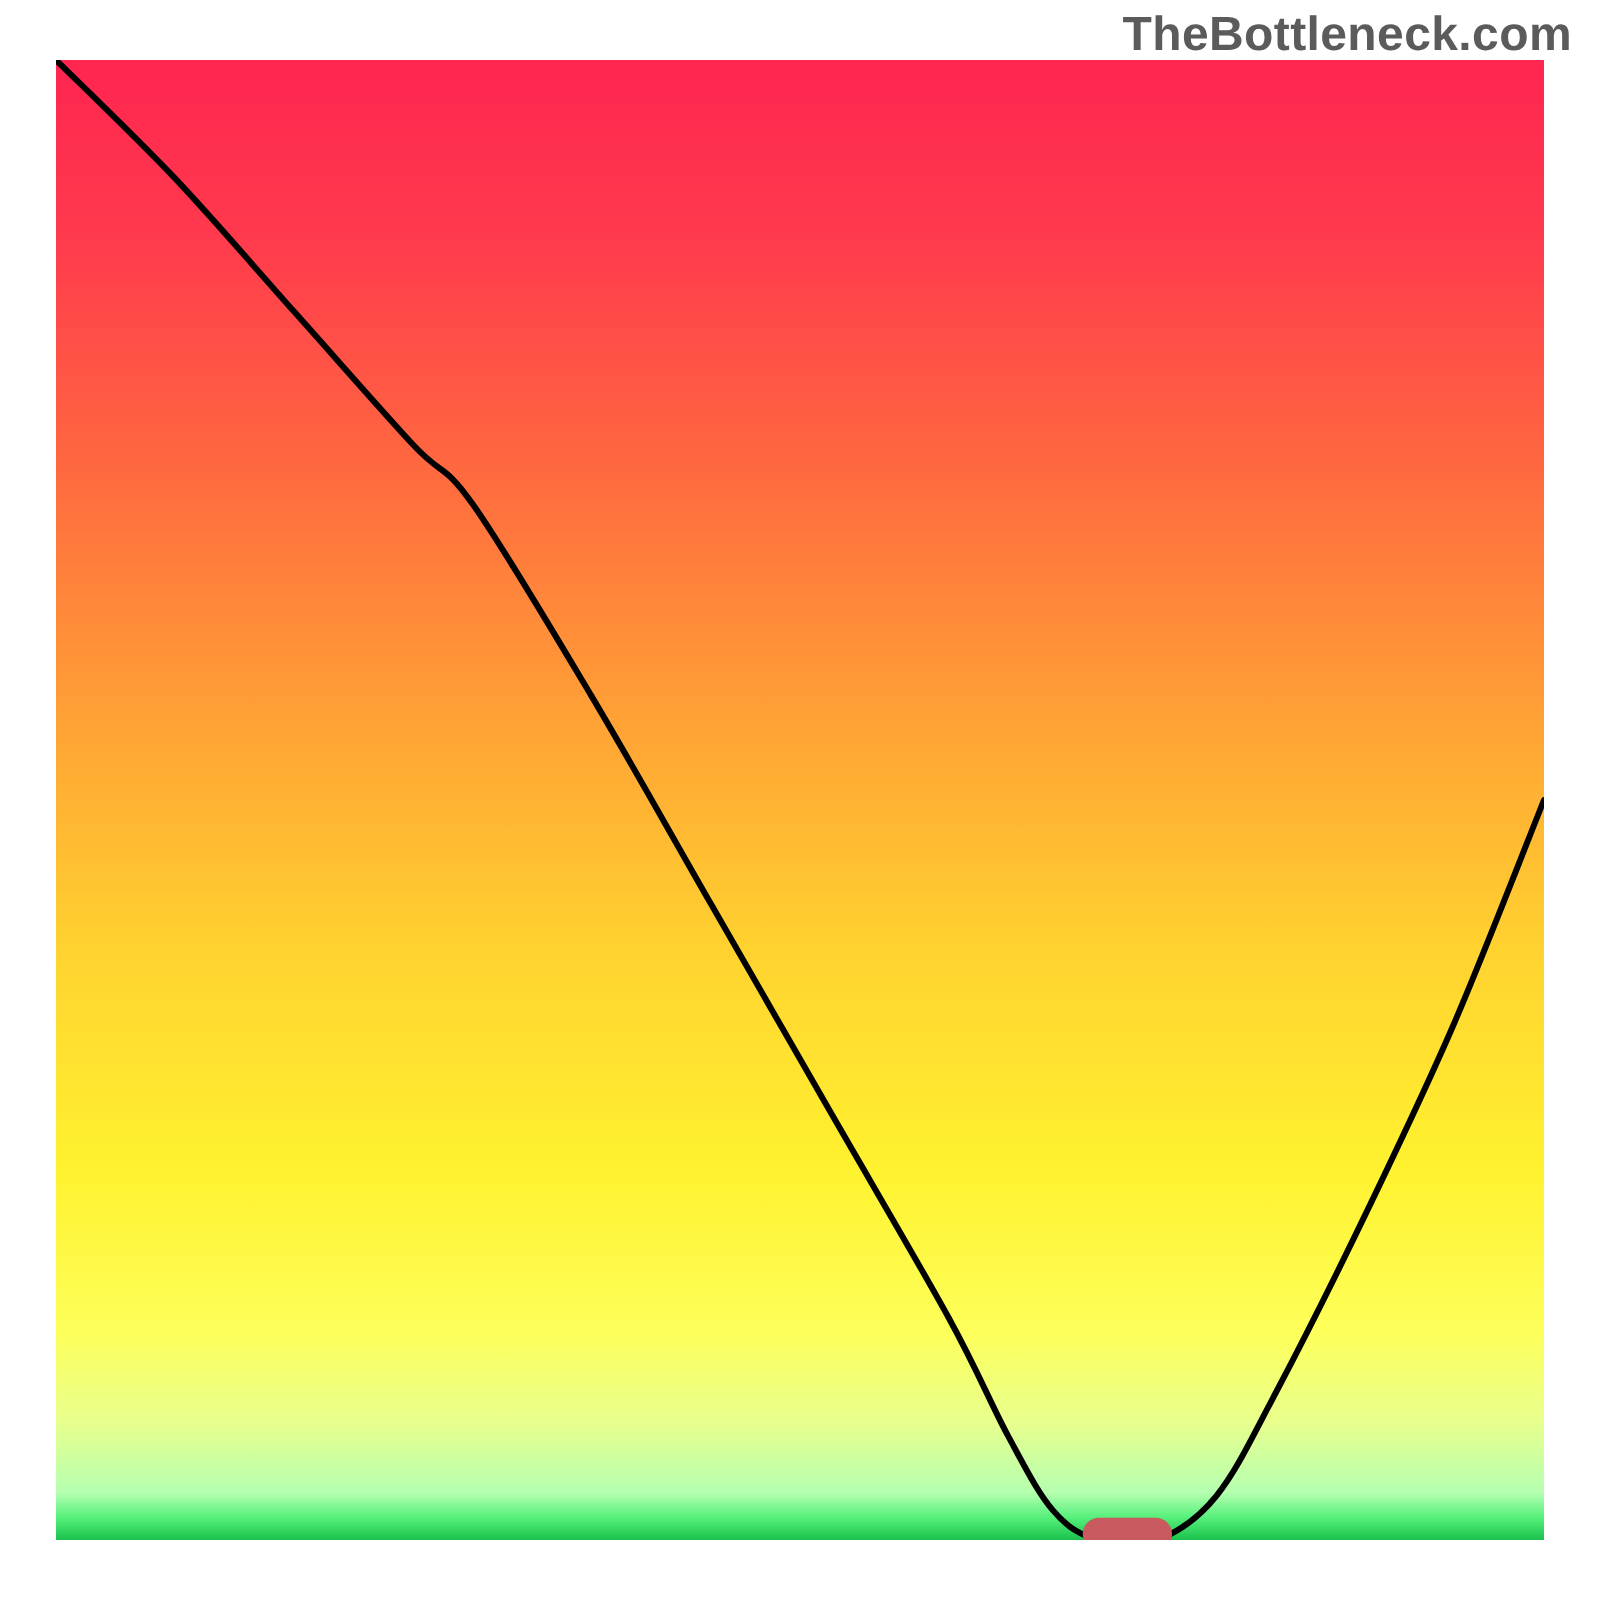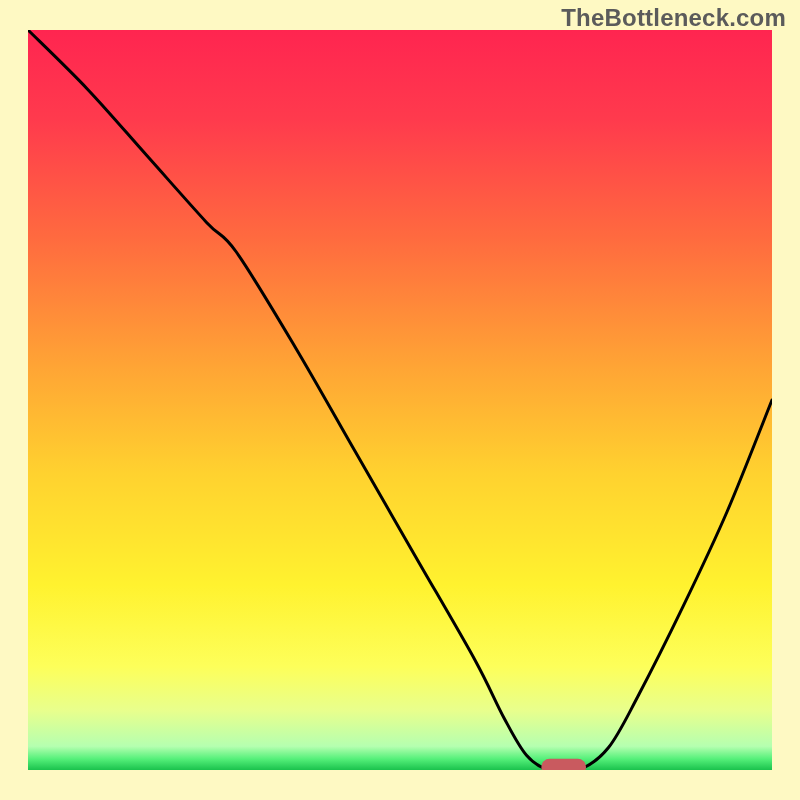--- a/index.html
+++ b/index.html
@@ -8,21 +8,21 @@
     width: 800px;
     height: 800px;
     background: #000;
     overflow: hidden;
     font-family: Arial, Helvetica, sans-serif;
   }
   .frame {
     position: relative;
     width: 800px;
     height: 800px;
-    background: #fef9c3;
+    background: #ffffff;
   }
   .watermark {
     position: absolute;
     top: 4px;
     right: 14px;
     font-size: 24px;
     font-weight: 600;
     color: #5b5b5b;
     letter-spacing: 0.2px;
     z-index: 10;

